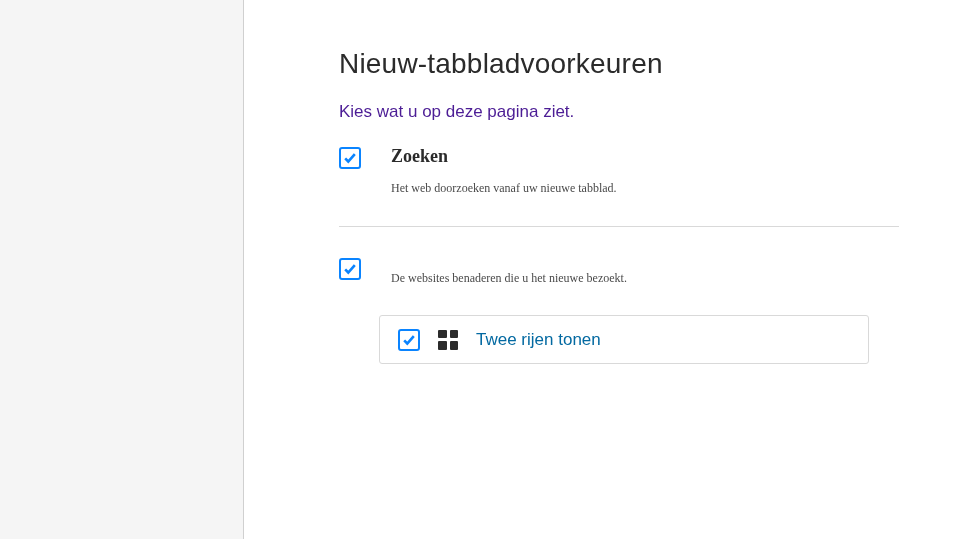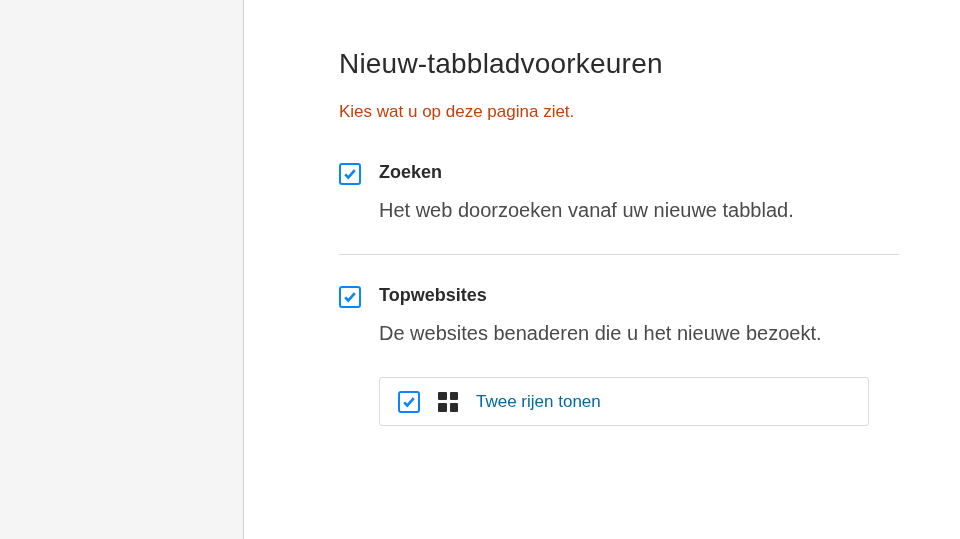--- a/index.html
+++ b/index.html
@@ -28,28 +28,29 @@
     }
     .page-title {
       font-size: 28px;
       font-weight: 400;
       color: #2b2b2b;
       margin-bottom: 22px;
       letter-spacing: 0.2px;
     }
     .page-subtitle {
       font-size: 17px;
-      color: #c2410c;
-      margin-bottom: 40px;
+      color: #4c1d95;
+      margin-bottom: 24px;
     }
     .pref-row {
       display: flex;
       align-items: flex-start;
-      gap: 18px;
+      gap: 30px;
       padding-bottom: 28px;
+      font-family: Liberation Serif, serif;
     }
     .pref-divider {
       border: none;
       border-top: 1px solid #d9d9d9;
       margin: 0 0 30px 0;
       max-width: 560px;
     }
     .checkbox {
       width: 22px;
       height: 22px;
@@ -74,21 +75,21 @@
       flex: 1;
       max-width: 500px;
     }
     .pref-label {
       font-size: 18px;
       font-weight: 700;
       color: #2b2b2b;
       margin-bottom: 10px;
     }
     .pref-desc {
-      font-size: 20px;
+      font-size: 12px;
       color: #4a4a4a;
       line-height: 1.55;
       margin-top: 12px;
     }
     .sub-option {
       margin-top: 28px;
       margin-left: 40px;
       border: 1px solid #d9d9d9;
       border-radius: 3px;
       padding: 12px 18px;
@@ -139,21 +140,20 @@
 
   <hr class="pref-divider">
 
   <div class="pref-row" style="padding-bottom:0;">
     <div class="checkbox">
       <svg viewBox="0 0 16 16">
         <polyline points="2.5,8.5 6,12 13.5,3.5"></polyline>
       </svg>
     </div>
     <div class="pref-text">
-      <div class="pref-label">Topwebsites</div>
       <div class="pref-desc">De websites benaderen die u het nieuwe bezoekt.</div>
     </div>
   </div>
 
   <div class="sub-option">
     <div class="checkbox">
       <svg viewBox="0 0 16 16">
         <polyline points="2.5,8.5 6,12 13.5,3.5"></polyline>
       </svg>
     </div>

